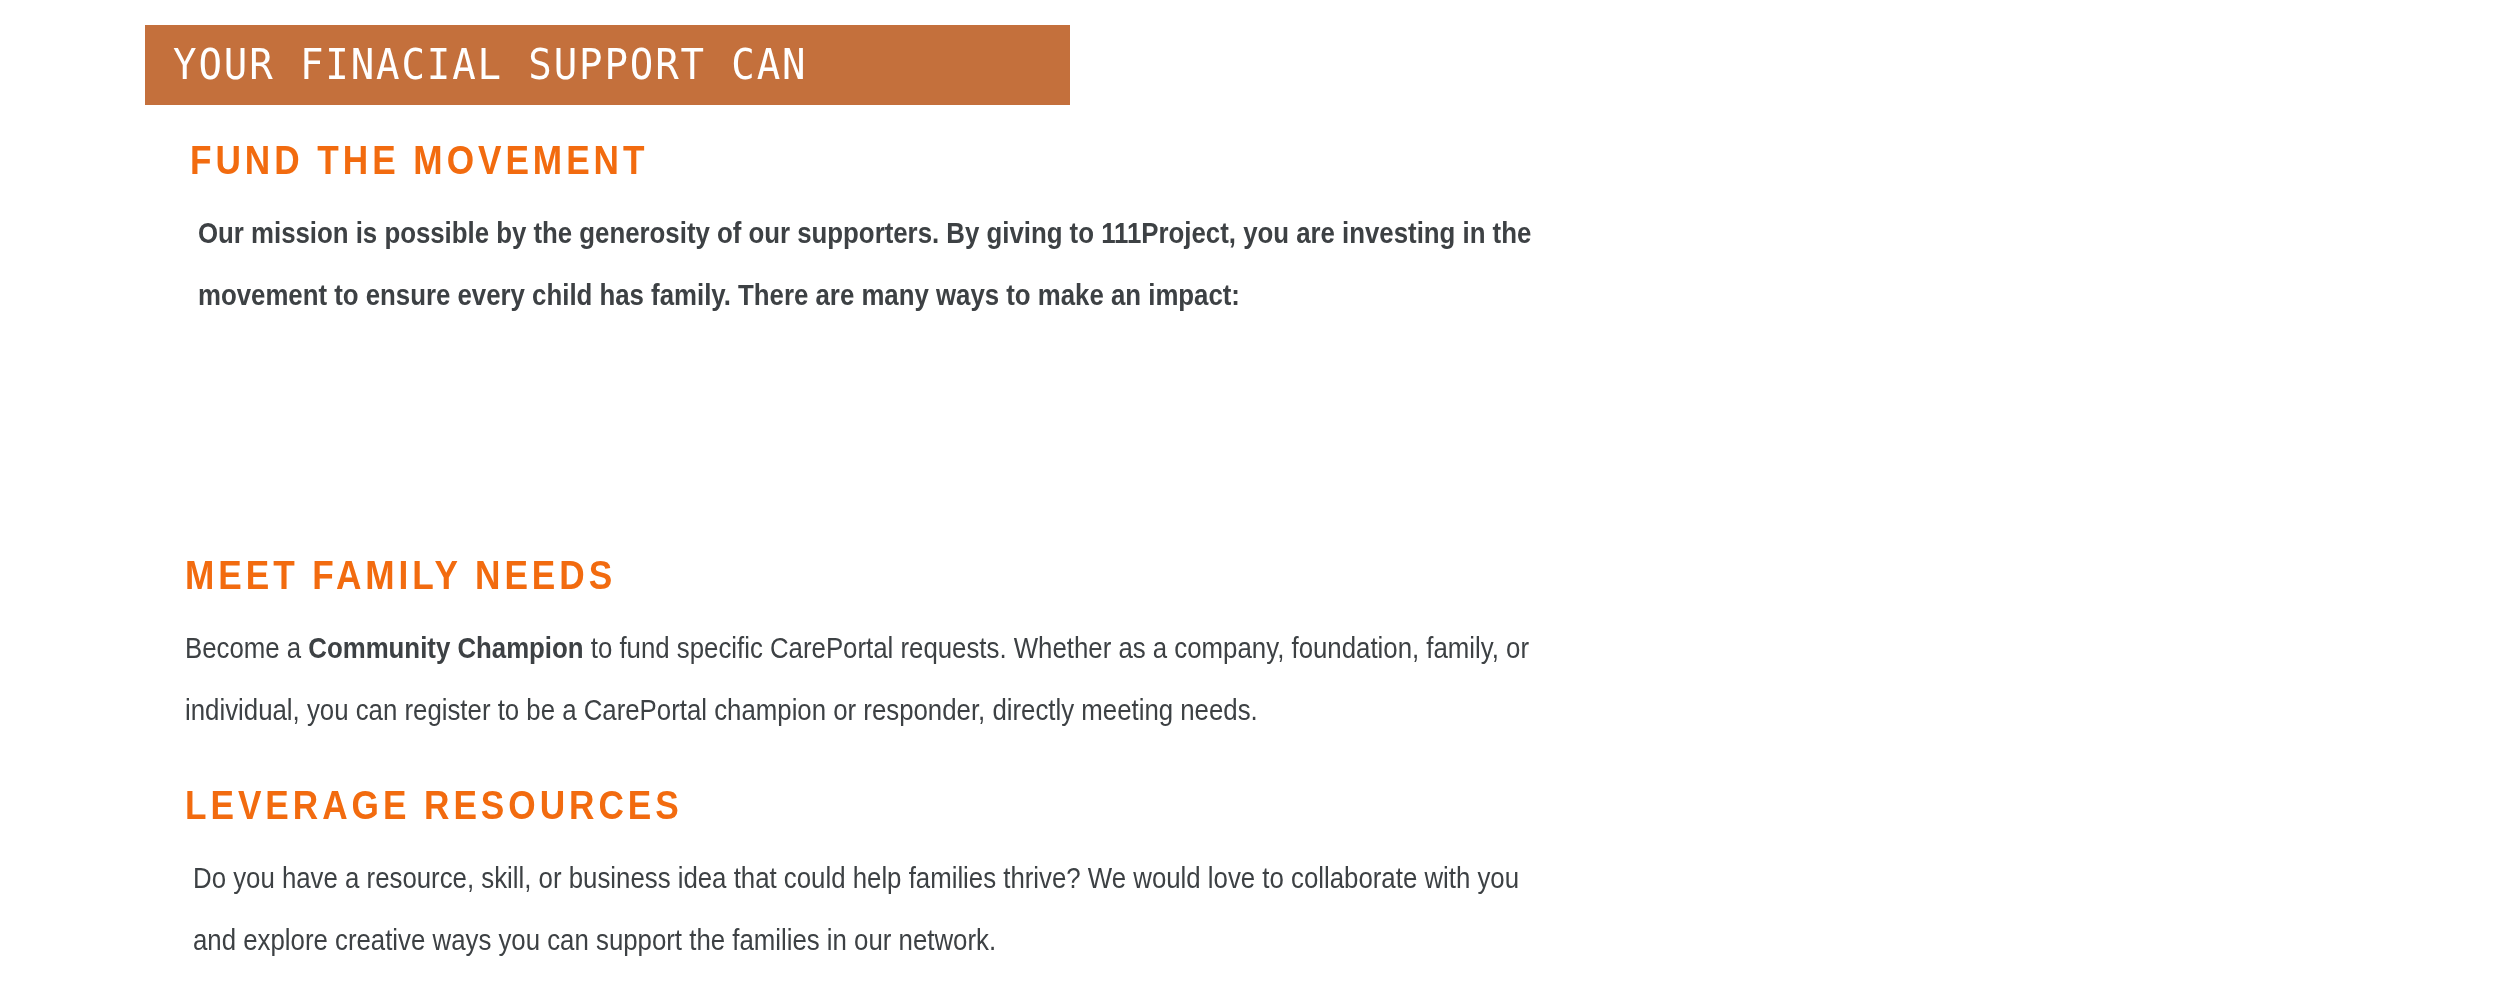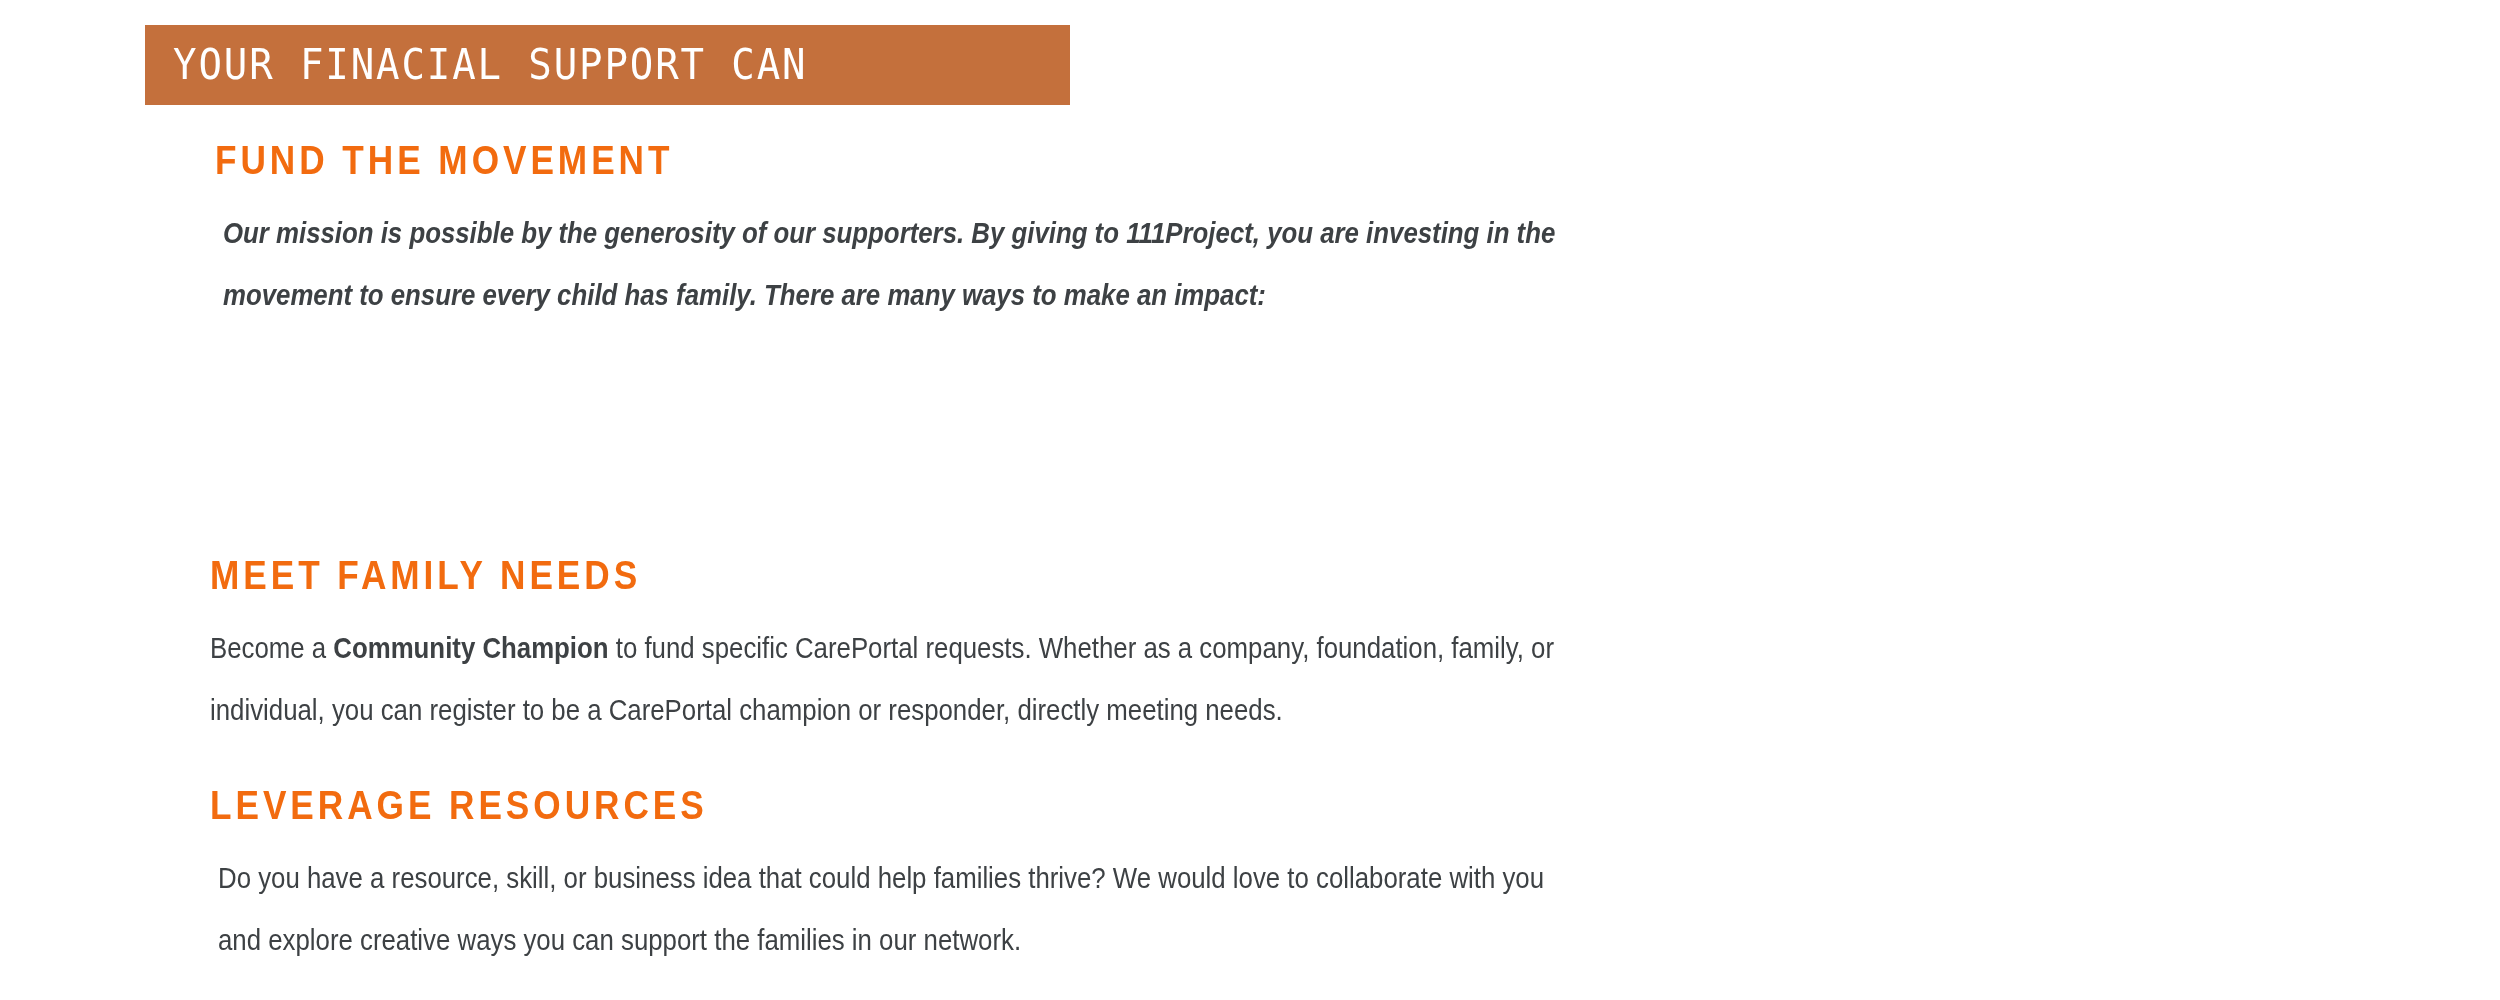--- a/index.html
+++ b/index.html
@@ -44,21 +44,20 @@
     letter-spacing: 2.0px;
     line-height: 1;
     white-space: nowrap;
     transform: scaleX(0.93);
     transform-origin: left center;
   }
 
   
   .section {
     position: absolute;
-    margin-left: 25px;
   }
   .section-heading {
     color: #f26b0f;
     font-family: "Liberation Sans", "DejaVu Sans", sans-serif;
     font-size: 40px;
     font-weight: 700;
     letter-spacing: 4.5px;
     line-height: 1;
     white-space: nowrap;
     transform: scaleX(0.88);
@@ -104,21 +103,21 @@
     left: 8px;
     top: 0;
     color: #3d4144;
     font-size: 26px;
     line-height: 62px;
   }
 
   
   #section-fund          { left: 190px;  top: 140px;  }
   #fund-heading          { margin: 0 0 22px 0; }
-  #fund-para             { margin-left: 8px; font-style: italic; }
+  #fund-para             { margin-left: 8px; }
   #fund-bullets          { margin-left: 30px; margin-top: 0; }
 
   #section-meet          { left: 185px;  top: 555px;  }
   #meet-heading          { margin: 0 0 22px 0; }
   #meet-para             { margin-left: 0px; }
 
   #section-leverage      { left: 185px;  top: 785px;  }
   #leverage-heading      { margin: 0 0 22px 0; }
   #leverage-para         { margin-left: 8px; }
 </style>

